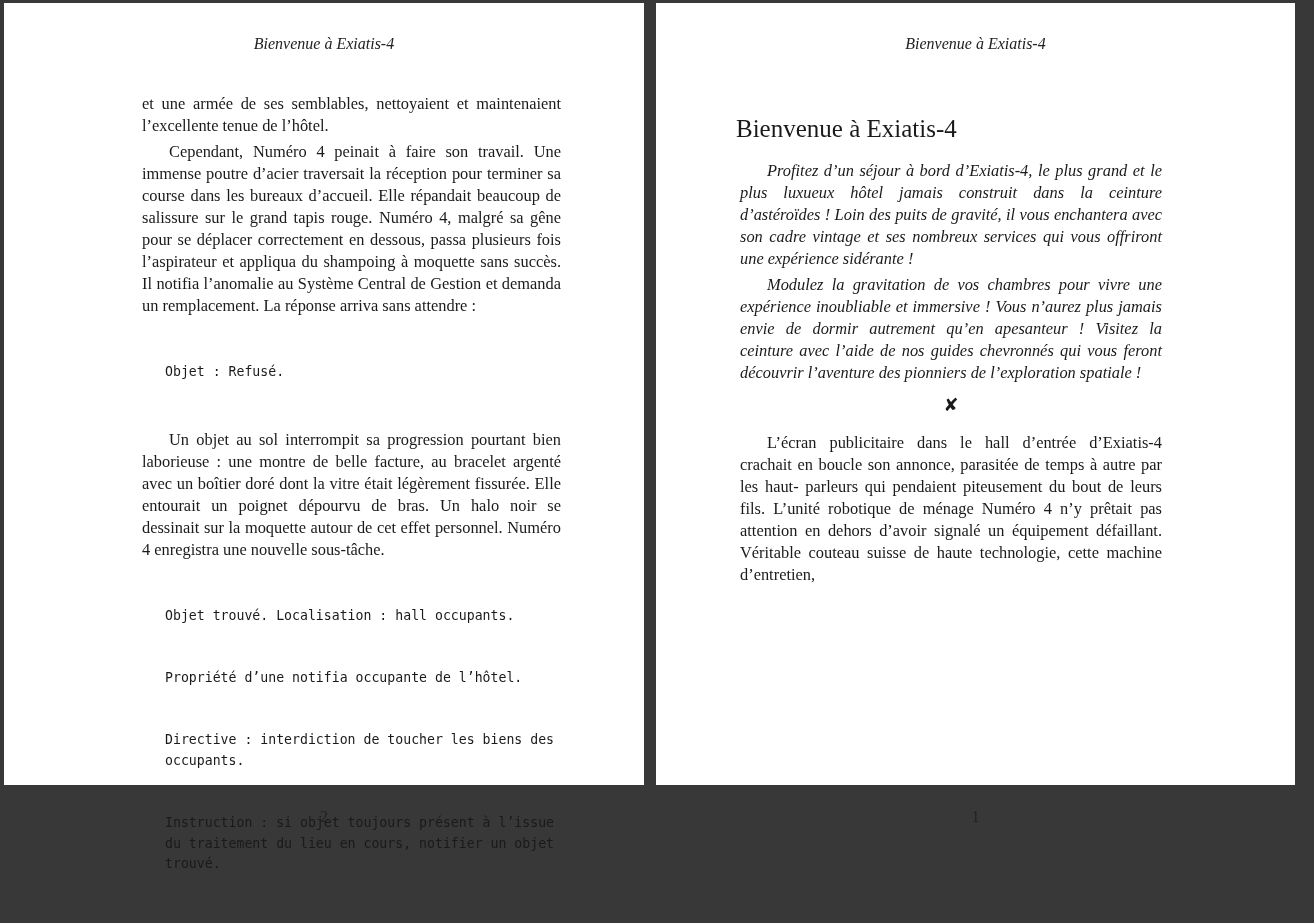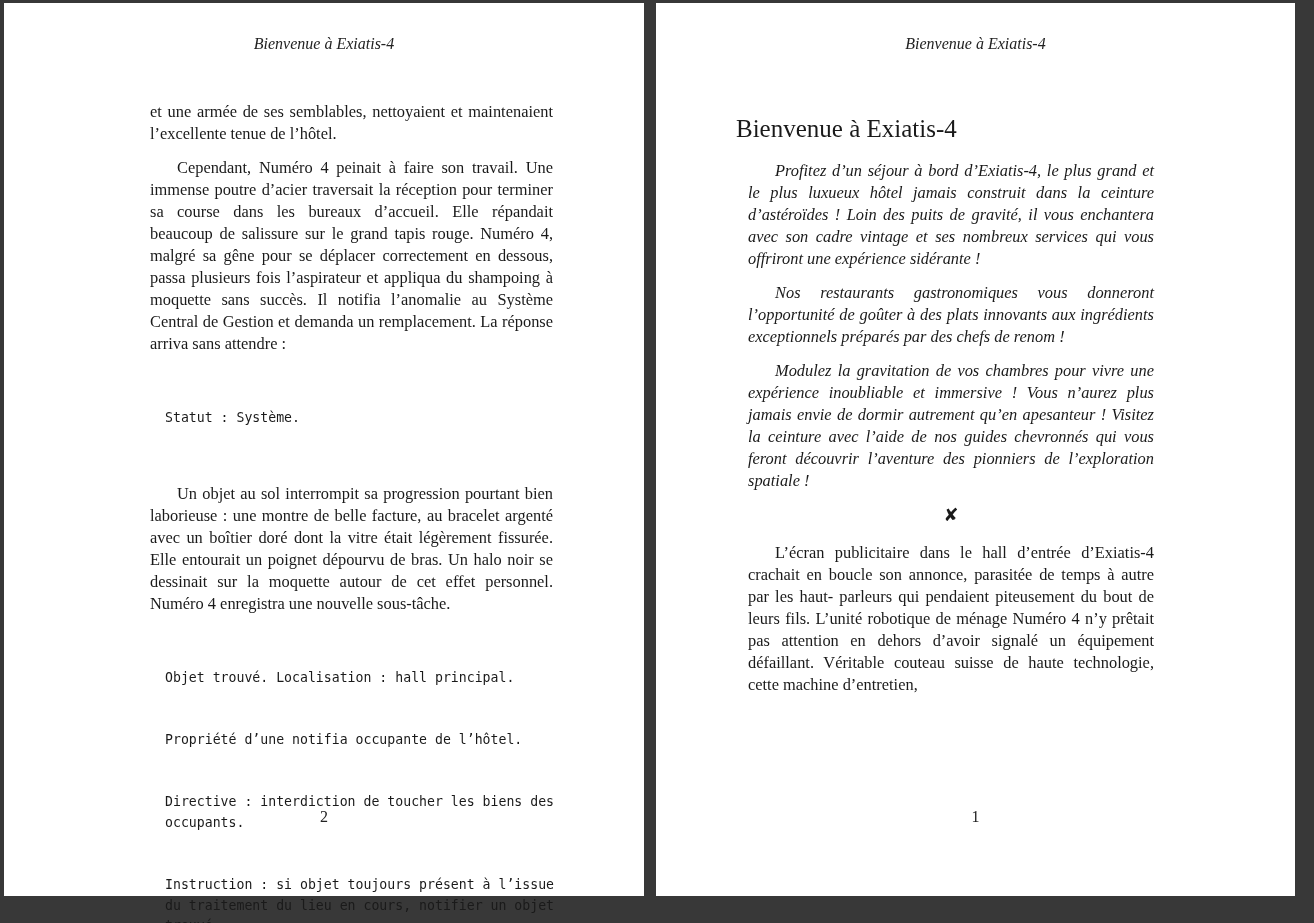--- a/index.html
+++ b/index.html
@@ -13,21 +13,21 @@
     .viewer {
       position: relative;
       width: 1314px;
       height: 923px;
       background: #383838;
     }
     .page {
       position: absolute;
       top: 3px;
       width: 640px;
-      height: 893px;
+      height: 782px;
       background: #ffffff;
       color: #1a1a1a;
       font-family: "Liberation Serif", "DejaVu Serif", serif;
     }
     .page-left { left: 4px; }
     .page-right { left: 656px; width: 639px; }
 
     .running-header {
       position: absolute;
       top: 32px;
@@ -52,21 +52,21 @@
       left: 134px;
       width: 427px;
       font-size: 16.4px;
       line-height: 22px;
       text-align: justify;
     }
     .page-left .text-block { top: 86px; }
     .page-right .text-block { left: 80px; width: 430px; top: 111px; }
 
     .text-block p {
-      margin: 12px;
+      margin: 4px;
       text-indent: 27px;
       text-align: justify;
       hyphens: auto;
     }
     .text-block p.noindent { text-indent: 0; }
     .code {
       font-family: "DejaVu Sans Mono", "Liberation Mono", monospace;
       font-size: 13.2px;
       line-height: 20.7px;
       padding-left: 27px;
@@ -102,44 +102,43 @@
 
 <div class="viewer">
 
   <div class="page page-left">
     <div class="running-header">Bienvenue à Exiatis-4</div>
 
     <div class="text-block">
       <p class="noindent">et une armée de ses semblables, nettoyaient et maintenaient l’excellente tenue de l’hôtel.</p>
       <p>Cependant, Numéro 4 peinait à faire son travail. Une immense poutre d’acier traversait la réception pour terminer sa course dans les bureaux d’accueil. Elle répandait beaucoup de salissure sur le grand tapis rouge. Numéro 4, malgré sa gêne pour se déplacer correctement en dessous, passa plusieurs fois l’aspirateur et appliqua du shampoing à moquette sans succès. Il notifia l’anomalie au Système Central de Gestion et demanda un remplacement. La réponse arriva sans attendre :</p>
       <div class="code">
-        <div>Statut : Système.</div>
+        <div>Objet : Refusé.</div>
       </div>
       <p>Un objet au sol interrompit sa progression pourtant bien laborieuse : une montre de belle facture, au bracelet argenté avec un boîtier doré dont la vitre était légèrement fissurée. Elle entourait un poignet dépourvu de bras. Un halo noir se dessinait sur la moquette autour de cet effet personnel. Numéro 4 enregistra une nouvelle sous-tâche.</p>
       <div class="code">
-        <div>Objet trouvé. Localisation : hall principal.</div>
+        <div>Objet trouvé. Localisation : hall occupants.</div>
         <div>Propriété d’une notifia occupante de l’hôtel.</div>
         <div>Directive : interdiction de toucher les biens des occupants.</div>
         <div>Instruction : si objet toujours présent à l’issue du traitement du lieu en cours, notifier un objet trouvé.</div>
       </div>
 
     </div>
 
     <div class="page-number">2</div>
   </div>
 
   <div class="page page-right">
     <div class="running-header">Bienvenue à Exiatis-4</div>
 
     <div class="text-block">
       <h1 class="chapter-title">Bienvenue à Exiatis-4</h1>
 
       <div class="italic">
         <p>Profitez d’un séjour à bord d’Exiatis-4, le plus grand et le plus luxueux hôtel jamais construit dans la ceinture d’astéroïdes ! Loin des puits de gravité, il vous enchantera avec son cadre vintage et ses nombreux services qui vous offriront une expérience sidérante !</p>
-        <p>Nos restaurants gastronomiques vous donneront l’opportunité de goûter à des plats innovants aux ingrédients exceptionnels préparés par des chefs de renom !</p>
         <p>Modulez la gravitation de vos chambres pour vivre une expérience inoubliable et immersive ! Vous n’aurez plus jamais envie de dormir autrement qu’en apesanteur ! Visitez la ceinture avec l’aide de nos guides chevronnés qui vous feront découvrir l’aventure des pionniers de l’exploration spatiale !</p>
       </div>
 
       <div class="separator">✘</div>
 
 
       <p>L’écran publicitaire dans le hall d’entrée d’Exiatis-4 crachait en boucle son annonce, parasitée de temps à autre par les haut- parleurs qui pendaient piteusement du bout de leurs fils. L’unité robotique de ménage Numéro 4 n’y prêtait pas attention en dehors d’avoir signalé un équipement défaillant. Véritable couteau suisse de haute technologie, cette machine d’entretien,</p>
     </div>
 
     <div class="page-number">1</div>

